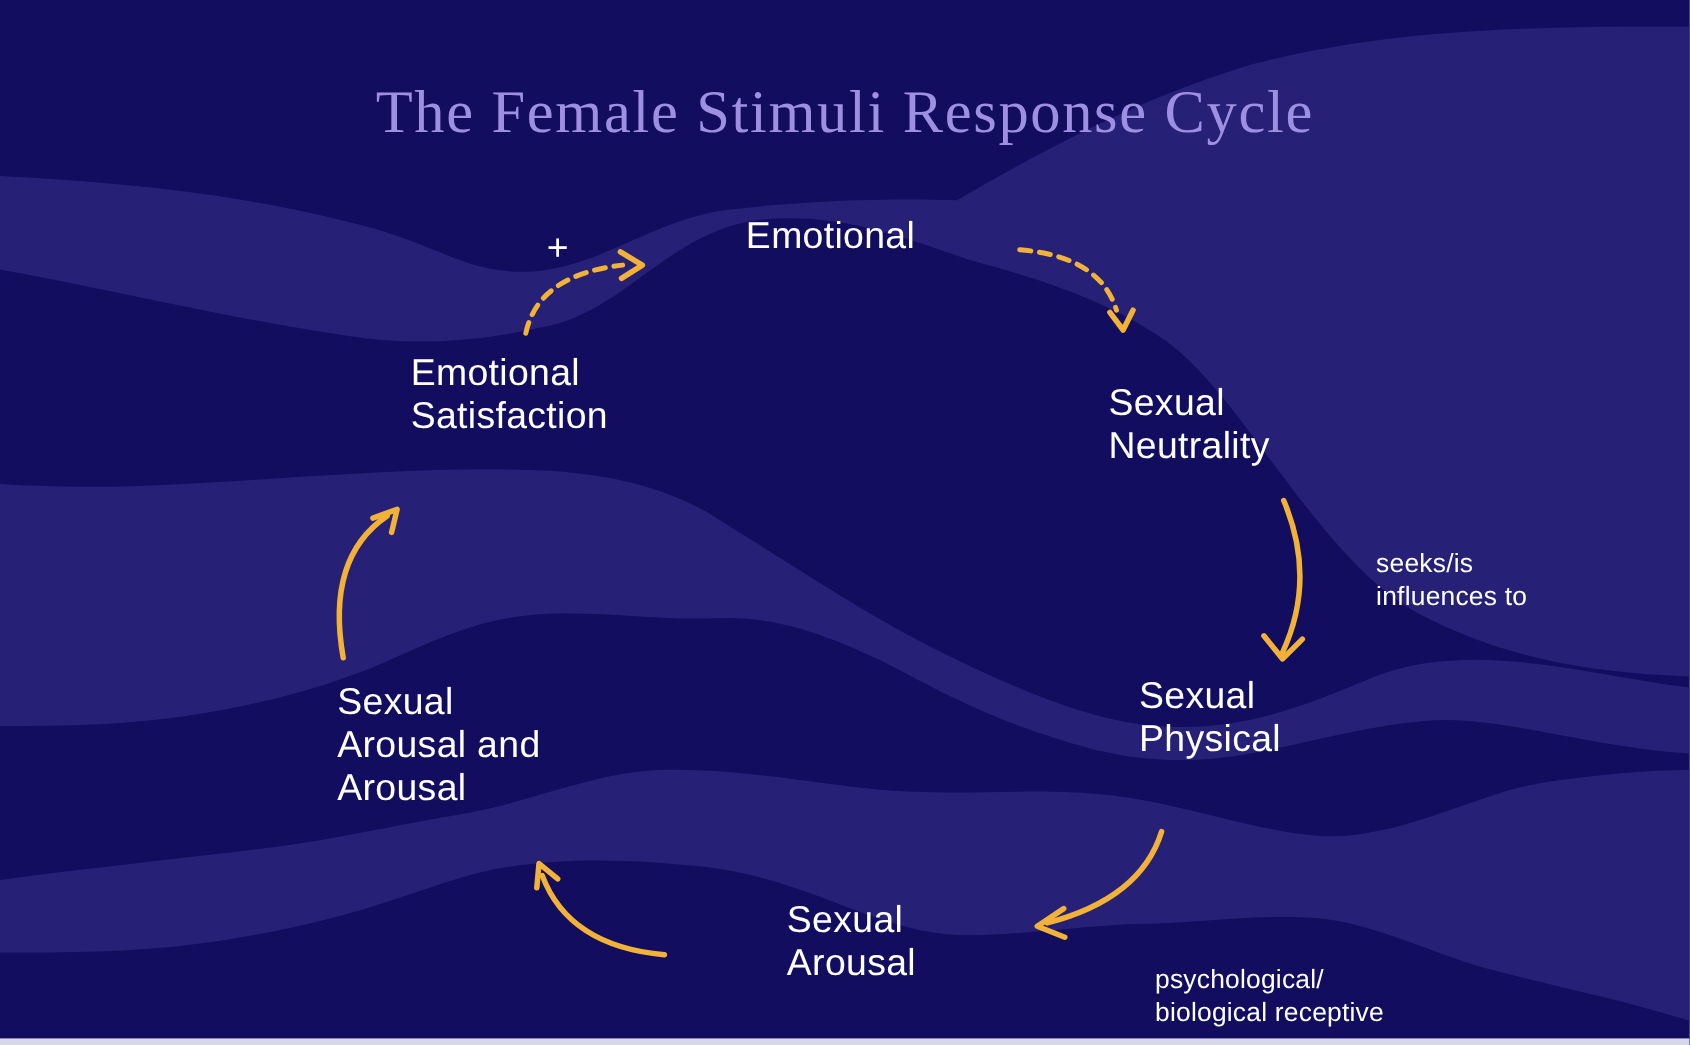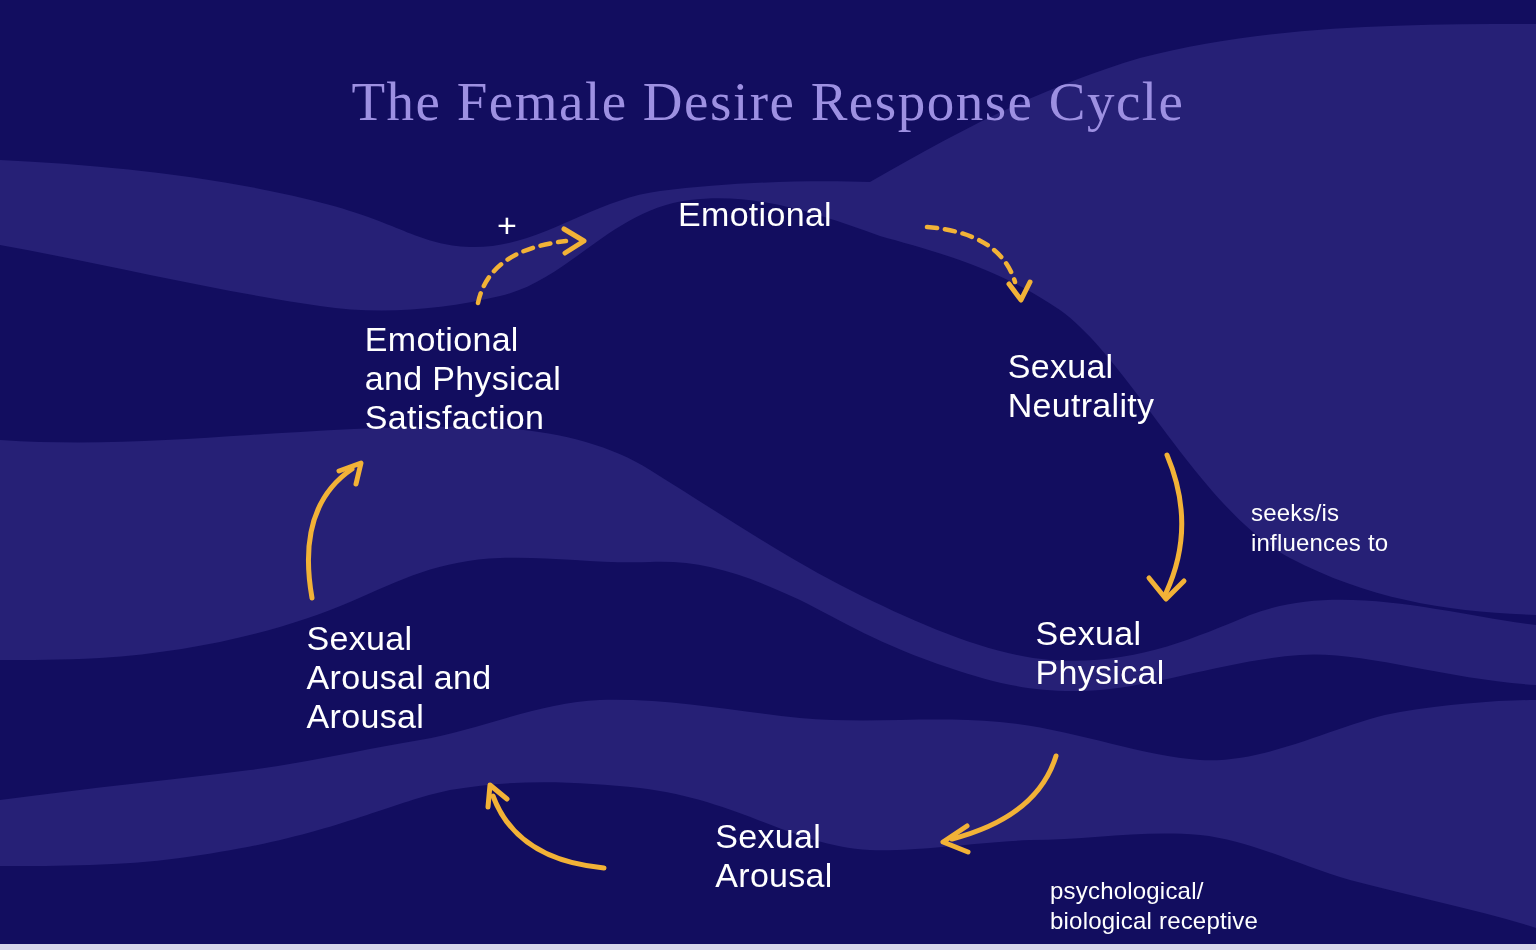--- a/index.html
+++ b/index.html
@@ -101,21 +101,21 @@
     <path class="arrow" d="M1056,756 Q1037,817 952,839"></path>
     <path class="chevron" d="M967,826 L943,842 L968,852"></path>
 
     <path class="arrow" d="M604,868 Q517,860 493,796"></path>
     <path class="chevron" d="M488,807 L490,785 L507,799"></path>
 
     <path class="arrow" d="M312,598 Q296,507 352,469"></path>
     <path class="chevron" d="M339,471 L361,463 L356,484"></path>
   </svg>
 
-  <div class="title">The Female Desire Response Cycle</div>
+  <div class="title">The Female Stimuli Response Cycle</div>
 
   <div class="plus-sign" style="left:507px; top:208px;">+</div>
 
   <div class="node" style="left:755px; top:195px;">
     <span>Emotional</span>
   </div>
 
   <div class="node" style="left:1081px; top:347px;">
     <span>Sexual</span>
     <span>Neutrality</span>
@@ -132,21 +132,20 @@
   </div>
 
   <div class="node" style="left:399px; top:619px;">
     <span>Sexual</span>
     <span>Arousal and</span>
     <span>Arousal</span>
   </div>
 
   <div class="node" style="left:463px; top:320px;">
     <span>Emotional</span>
-    <span>and Physical</span>
     <span>Satisfaction</span>
   </div>
 
   <div class="edge-label" style="left:1223px; top:498px;margin-left:28px;">
     <span>seeks/is</span>
     <span>influences to</span>
   </div>
 
   <div class="edge-label" style="left:1050px; top:876px;">
     <span>psychological/</span>

